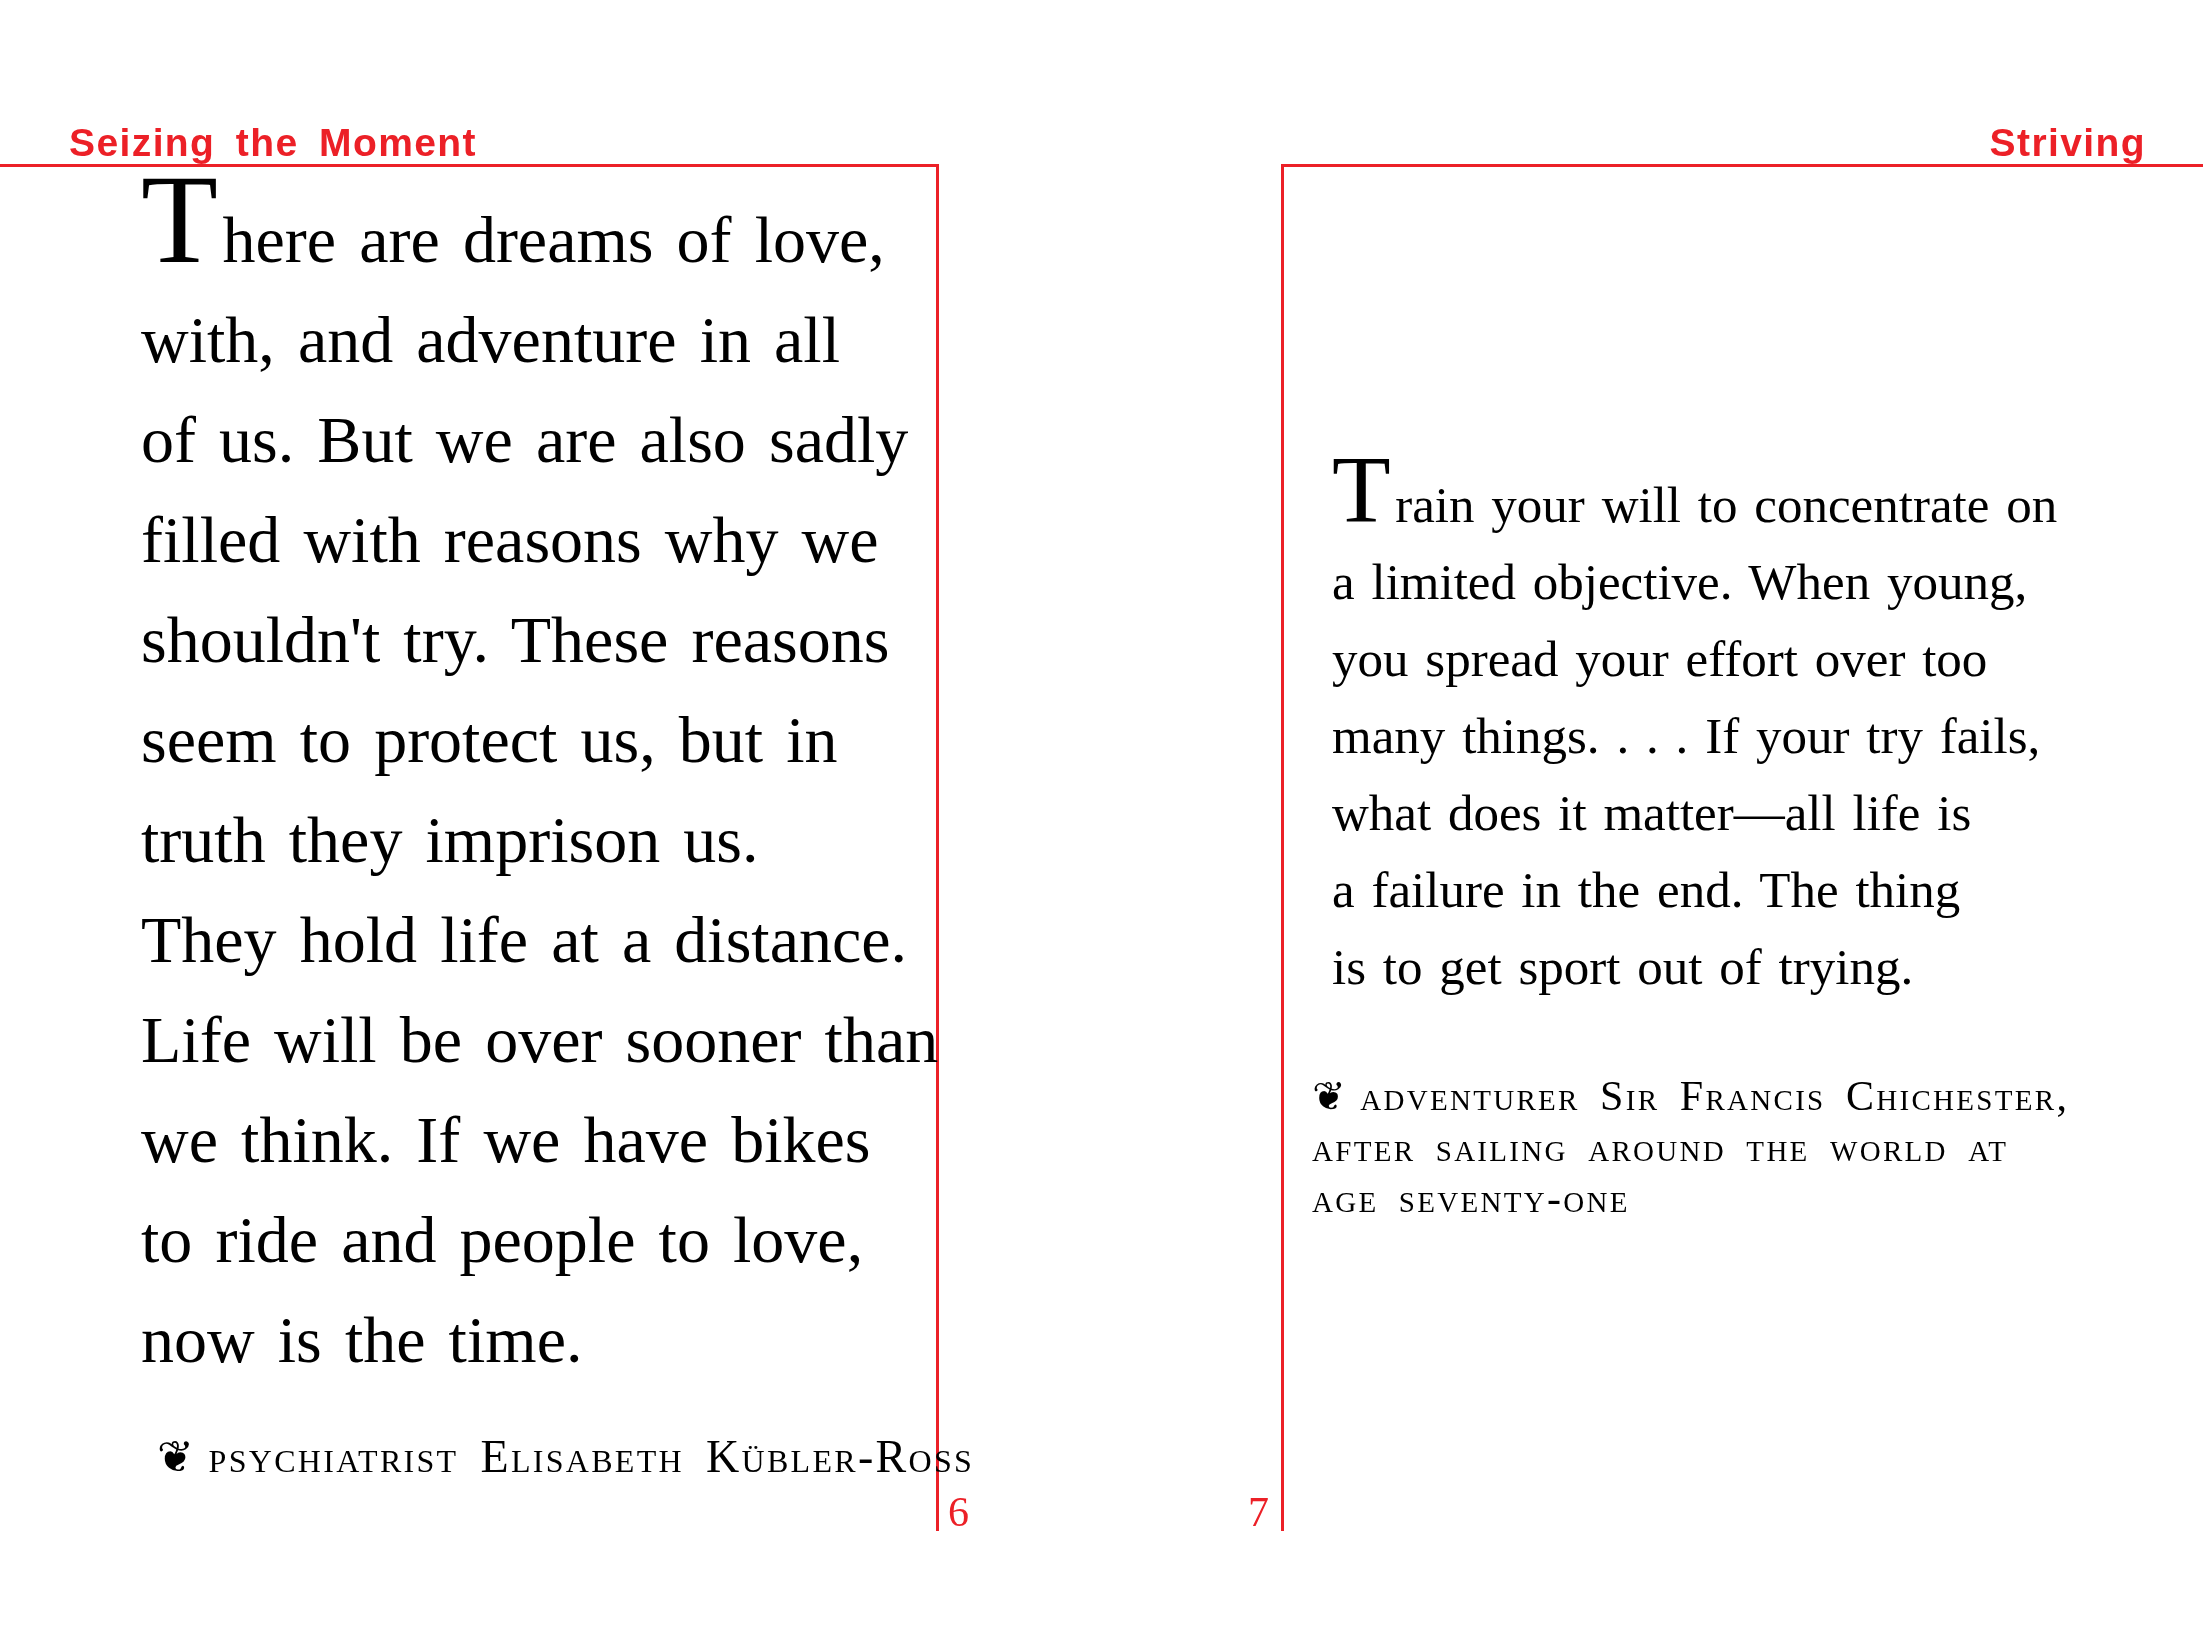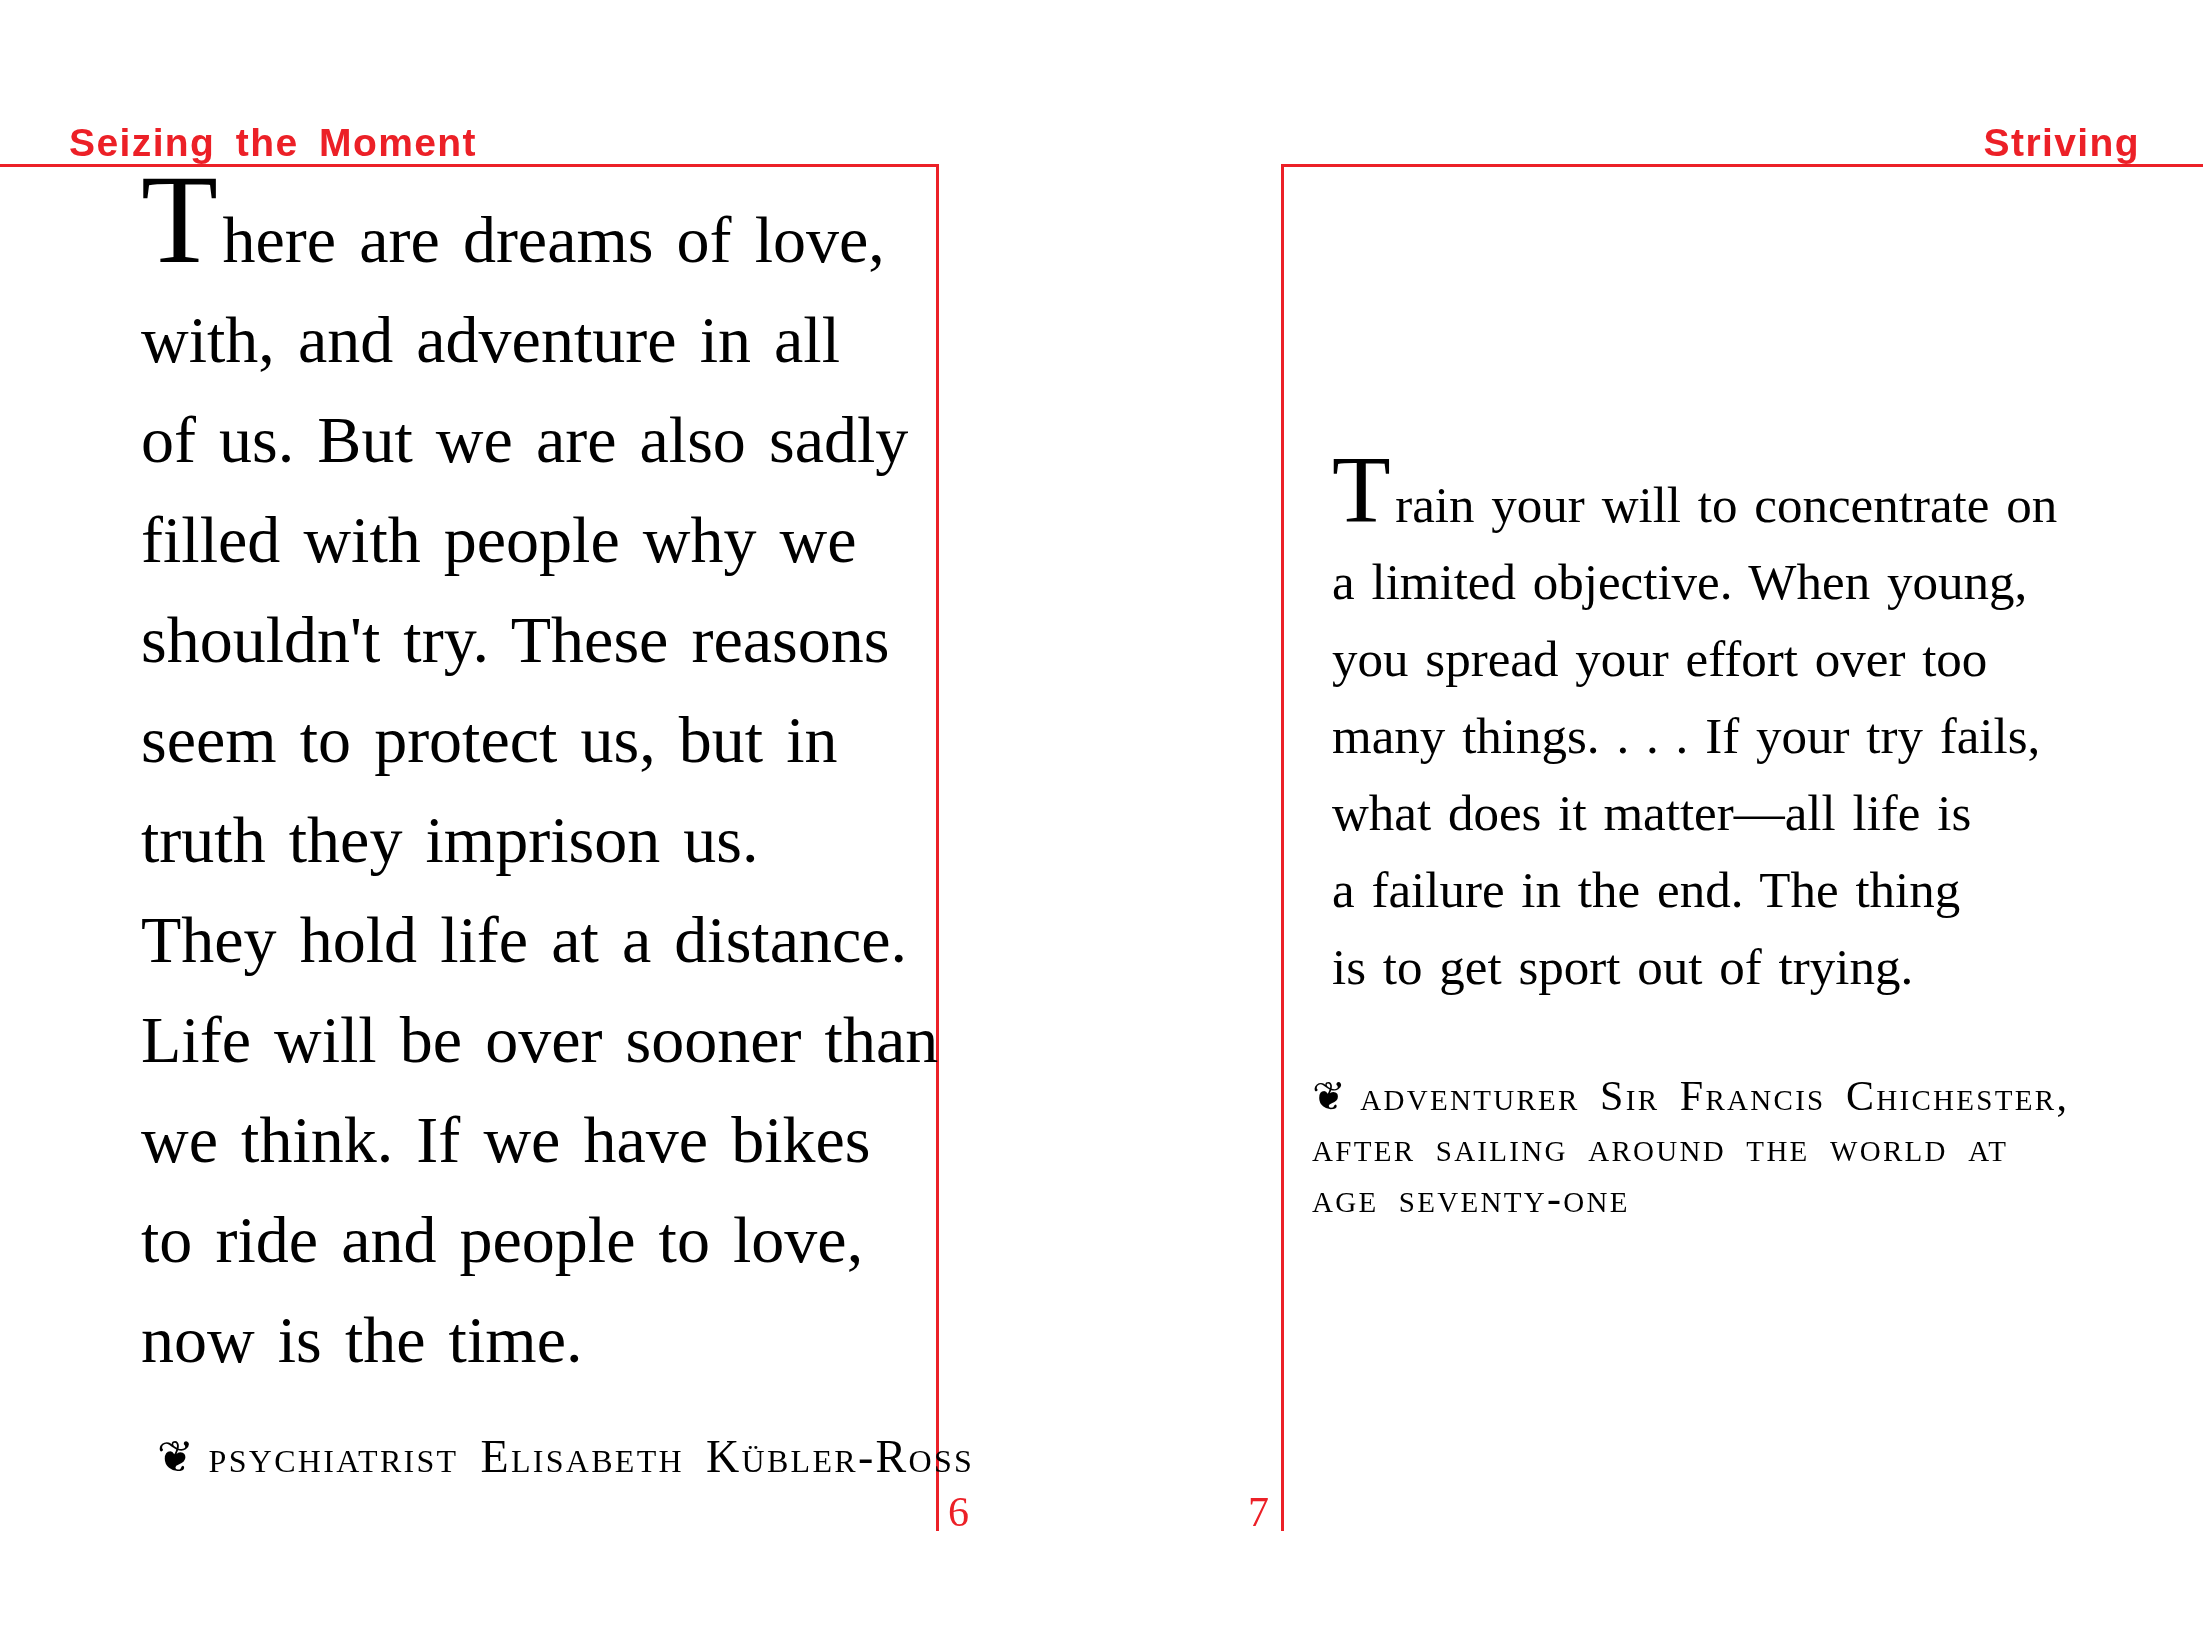--- a/index.html
+++ b/index.html
@@ -29,21 +29,21 @@
     font-family: "Liberation Sans", sans-serif;
     font-weight: 700;
     font-size: 39px;
     line-height: 44px;
     letter-spacing: 1.4px;
     word-spacing: 8.3px;
     color: var(--accent);
     white-space: nowrap;
   }
   .running-head.left  { left: 69px; }
-  .running-head.right { right: 64px; text-align: left; }
+  .running-head.right { right: 58px; text-align: left; }
 
   
   .quote { position: absolute; white-space: nowrap; }
   .quote .line { display: block; }
   .quote-left  { left: 141px; top: 190px; }
   .quote-left .line  { line-height: 100px; font-size: 66px; word-spacing: 0.10em; }
   .quote-right { left: 1315px; top: 467px; margin-left: 17px; }
   .quote-right .line { line-height: 77px;  font-size: 51px; word-spacing: 0.08em; }
 
   .drop-cap { line-height: 0; vertical-align: baseline; margin-right: 4.6px; }
@@ -92,21 +92,21 @@
   <div class="rule rule-v-left"></div>
   <div class="rule rule-v-right"></div>
 
   <div class="running-head left">Seizing the Moment</div>
   <div class="running-head right">Striving</div>
 
   <div class="quote quote-left">
     <span class="line"><span class="drop-cap">T</span><span>here are dreams of love,</span></span>
     <span class="line">with, and adventure in all</span>
     <span class="line">of us. But we are also sadly</span>
-    <span class="line">filled with people why we</span>
+    <span class="line">filled with reasons why we</span>
     <span class="line">shouldn't try. These reasons</span>
     <span class="line">seem to protect us, but in</span>
     <span class="line">truth they imprison us.</span>
     <span class="line">They hold life at a distance.</span>
     <span class="line">Life will be over sooner than</span>
     <span class="line">we think. If we have bikes</span>
     <span class="line">to ride and people to love,</span>
     <span class="line">now is the time.</span>
   </div>
 

